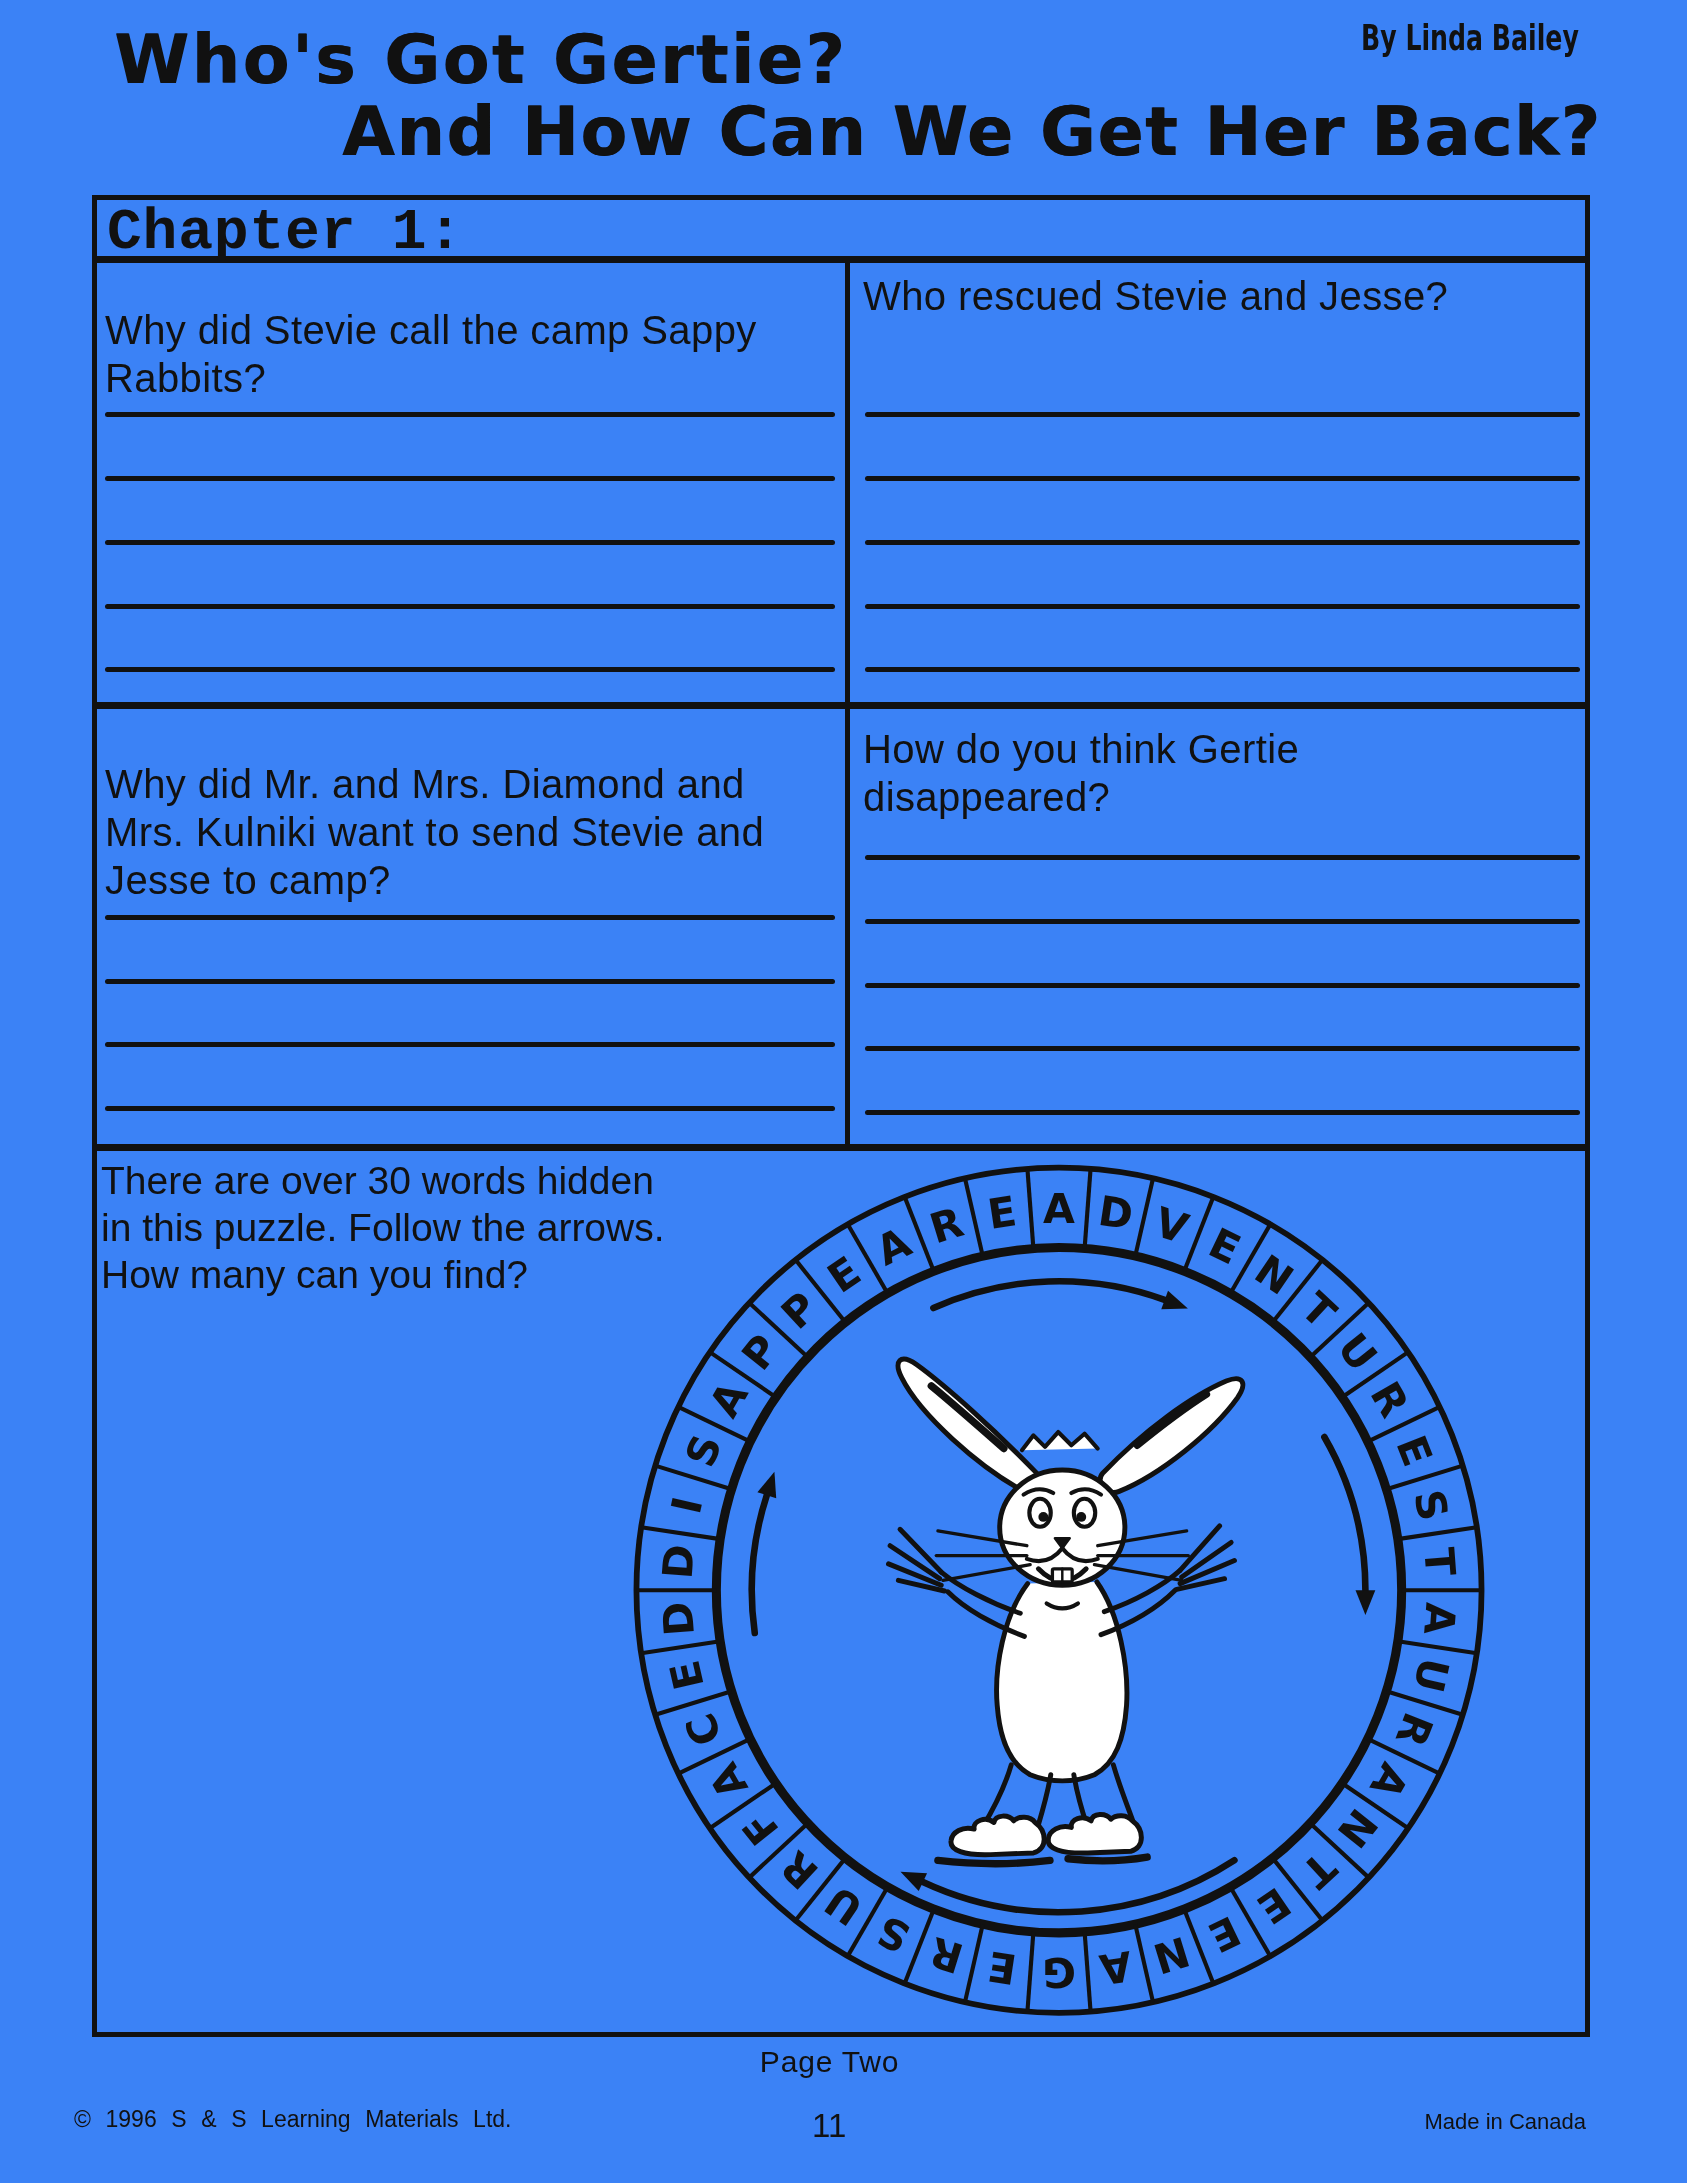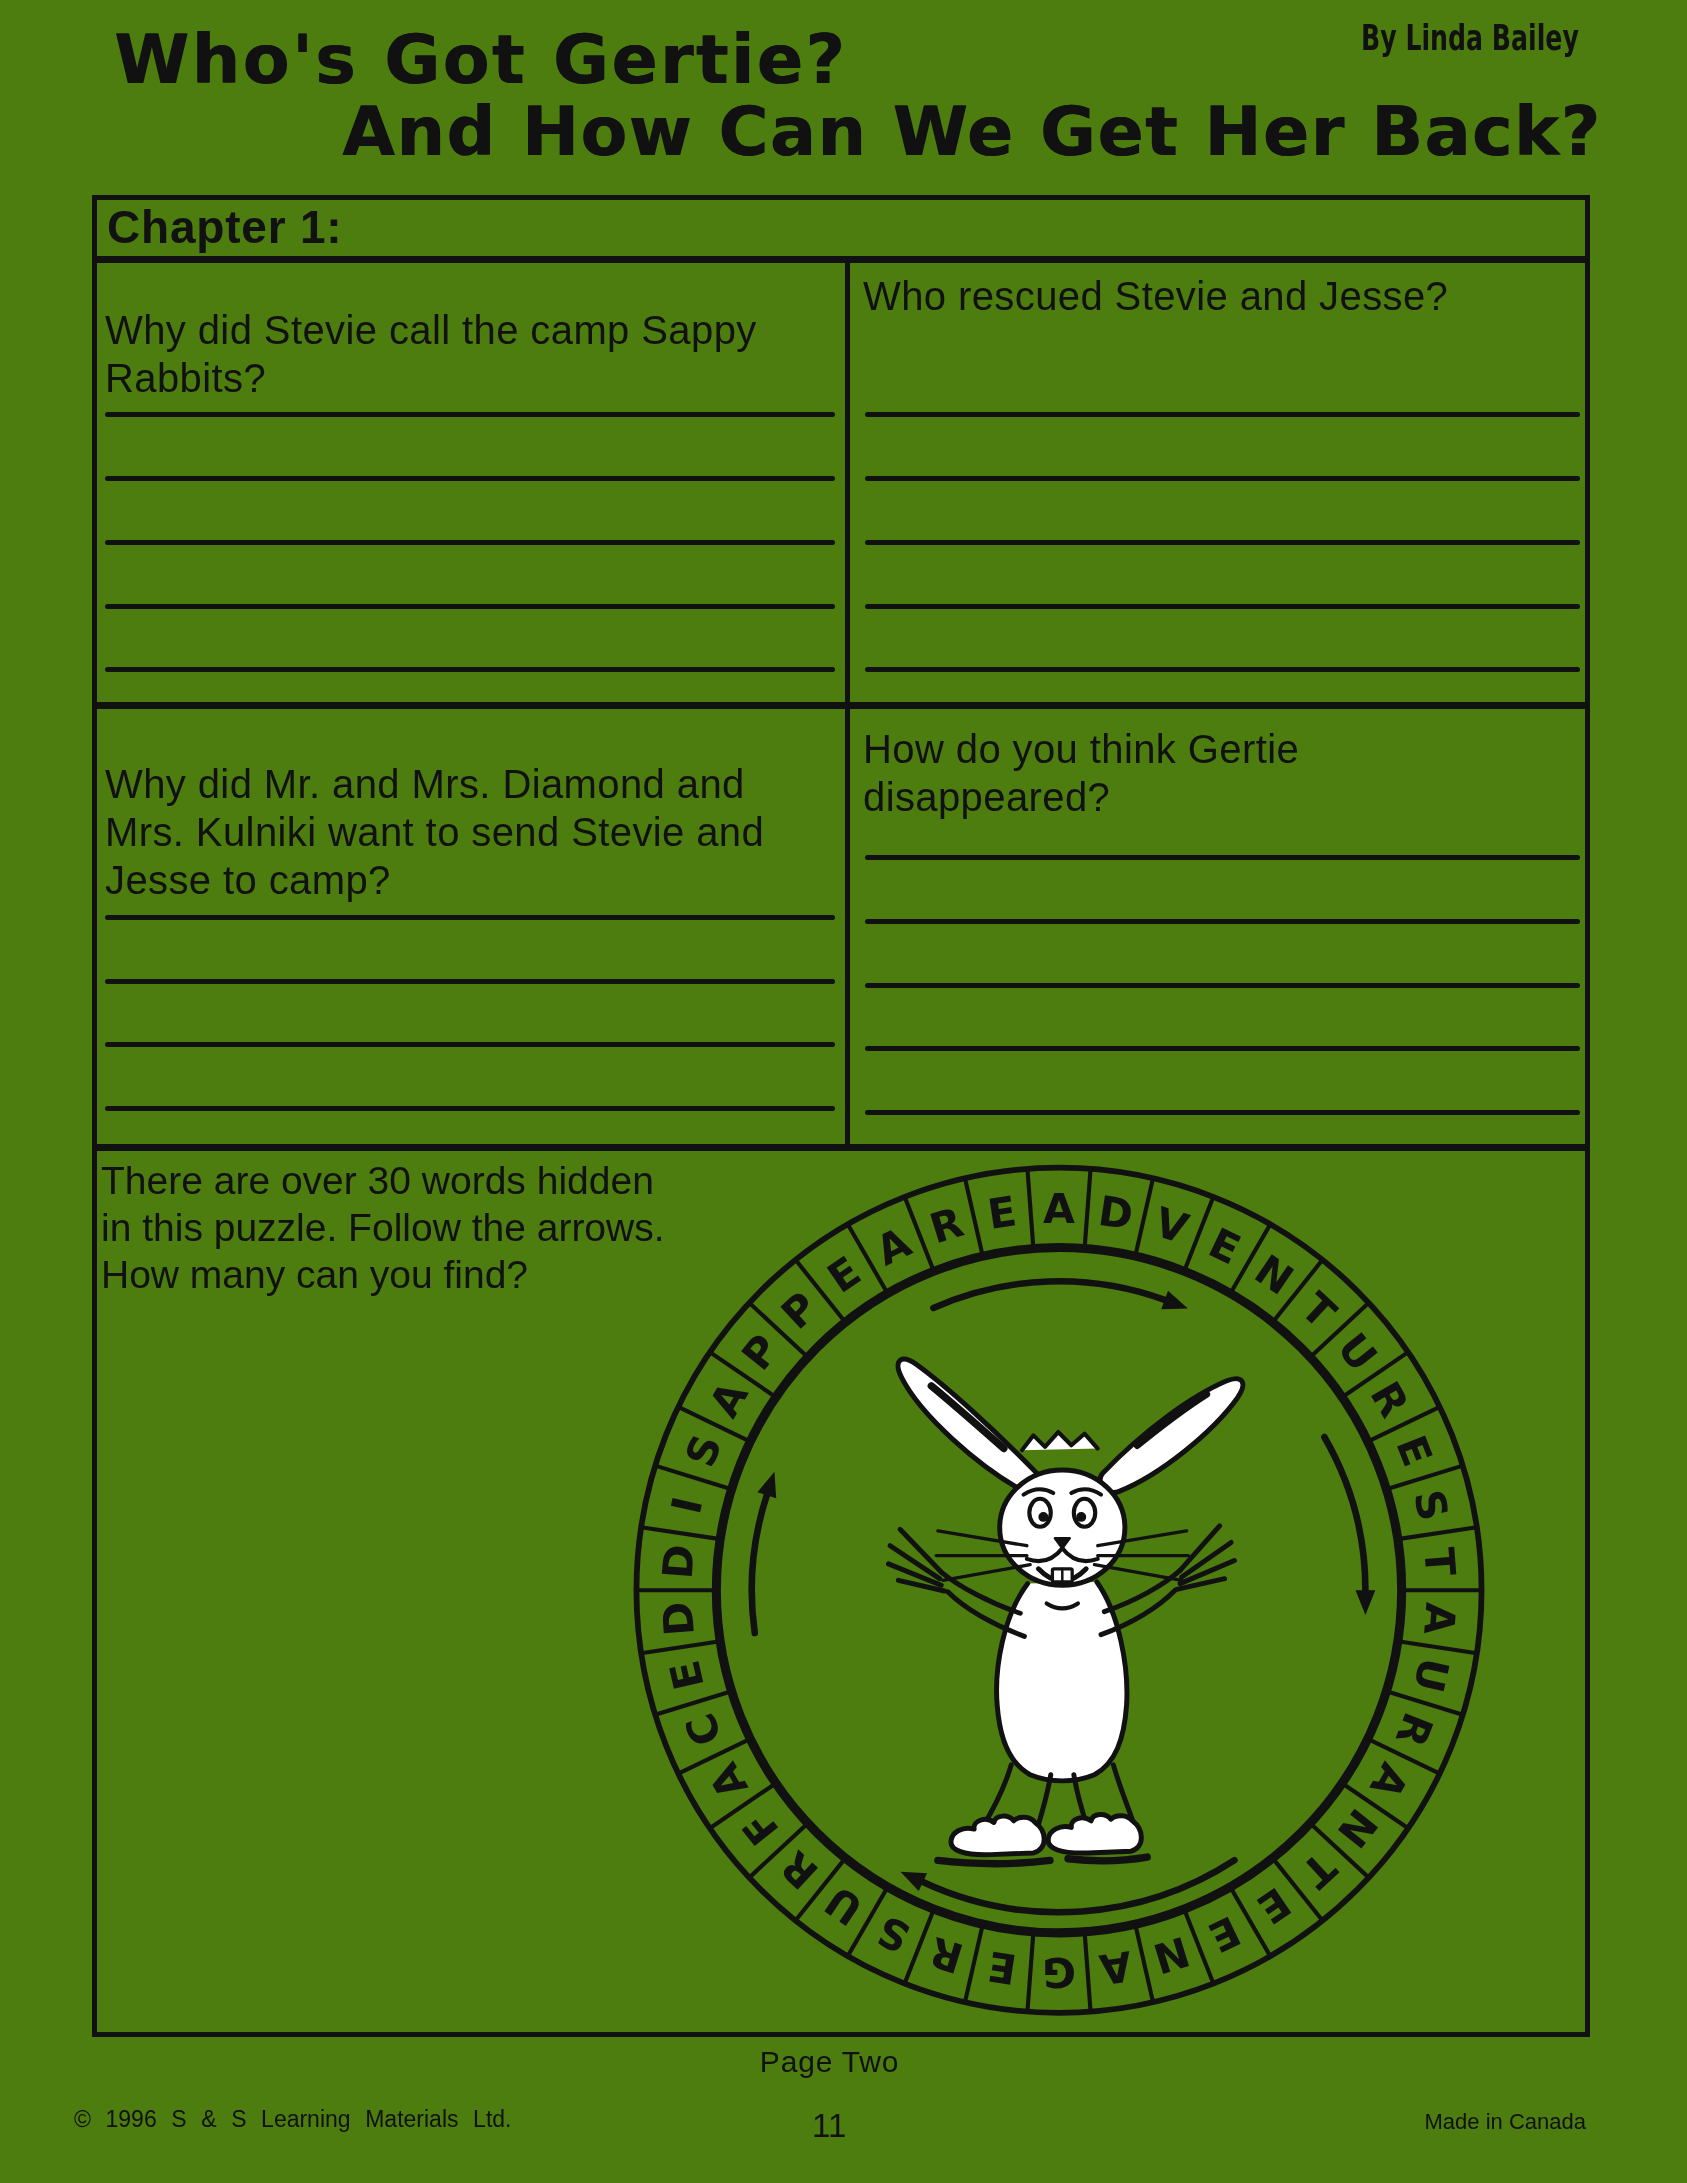--- a/index.html
+++ b/index.html
@@ -1,32 +1,32 @@
 <!DOCTYPE html>
 <html style="font-size:13px"><head>
 <meta charset="utf-8">
 <style>
   html,body{margin:0;padding:0;background:#e8e8e4;}
   .page{
-    position:relative; width:1687px; height:2183px; background:#4d7c0f;
+    position:relative; width:1687px; height:2183px; background:#3b82f6;
     font-family:"Liberation Sans", sans-serif; color:#111; overflow:hidden;
   }
   .t{position:absolute; white-space:nowrap; color:#111;}
   
   .title1{left:114px; top:20px; font-size:68px; font-weight:900; letter-spacing:2.5px;
           font-family:"DejaVu Sans", sans-serif; text-shadow:0.8px 0 #111;}
   .title2{left:342px; top:92px; font-size:68px; font-weight:900; letter-spacing:1.6px;
           font-family:"DejaVu Sans", sans-serif; text-shadow:0.8px 0 #111;}
   .byline{left:1361px; top:18px; font-size:35px; font-weight:700;
           font-family:"DejaVu Sans", sans-serif; transform:scaleX(.72); transform-origin:left top;}
   
   .box{position:absolute; left:92px; top:195px; width:1488px; height:1832px; border:5px solid #111;}
   .hline,.vline,.rule{position:absolute; background:#111;}
-  .chapter{left:107px; top:200px; font-size:46px; font-weight:900; letter-spacing:0.8px;
-           font-family:Liberation Sans, sans-serif;}
+  .chapter{left:107px; top:200px; font-size:58px; font-weight:900; letter-spacing:0.8px;
+           font-family:Liberation Mono, monospace;}
   .q{position:absolute; font-size:40px; line-height:48px; letter-spacing:0.4px;}
   .q div{white-space:nowrap;}
   .instr{position:absolute; left:101px; top:1157px; font-size:39px; line-height:47px;}
   .pagetwo{left:0; top:2045px; width:1659px; text-align:center; font-size:30px; letter-spacing:0.8px;}
   .copy{left:74px; top:2106px; font-size:23px; word-spacing:8.2px;}
   .pnum{left:812px; top:2107px; font-size:33px;text-align:right;}
   .madein{left:1351px; top:2109px; width:235px; text-align:right; font-size:22px;}
   .ringsvg{position:absolute; left:610px; top:1152px;}
 </style>
 </head>

